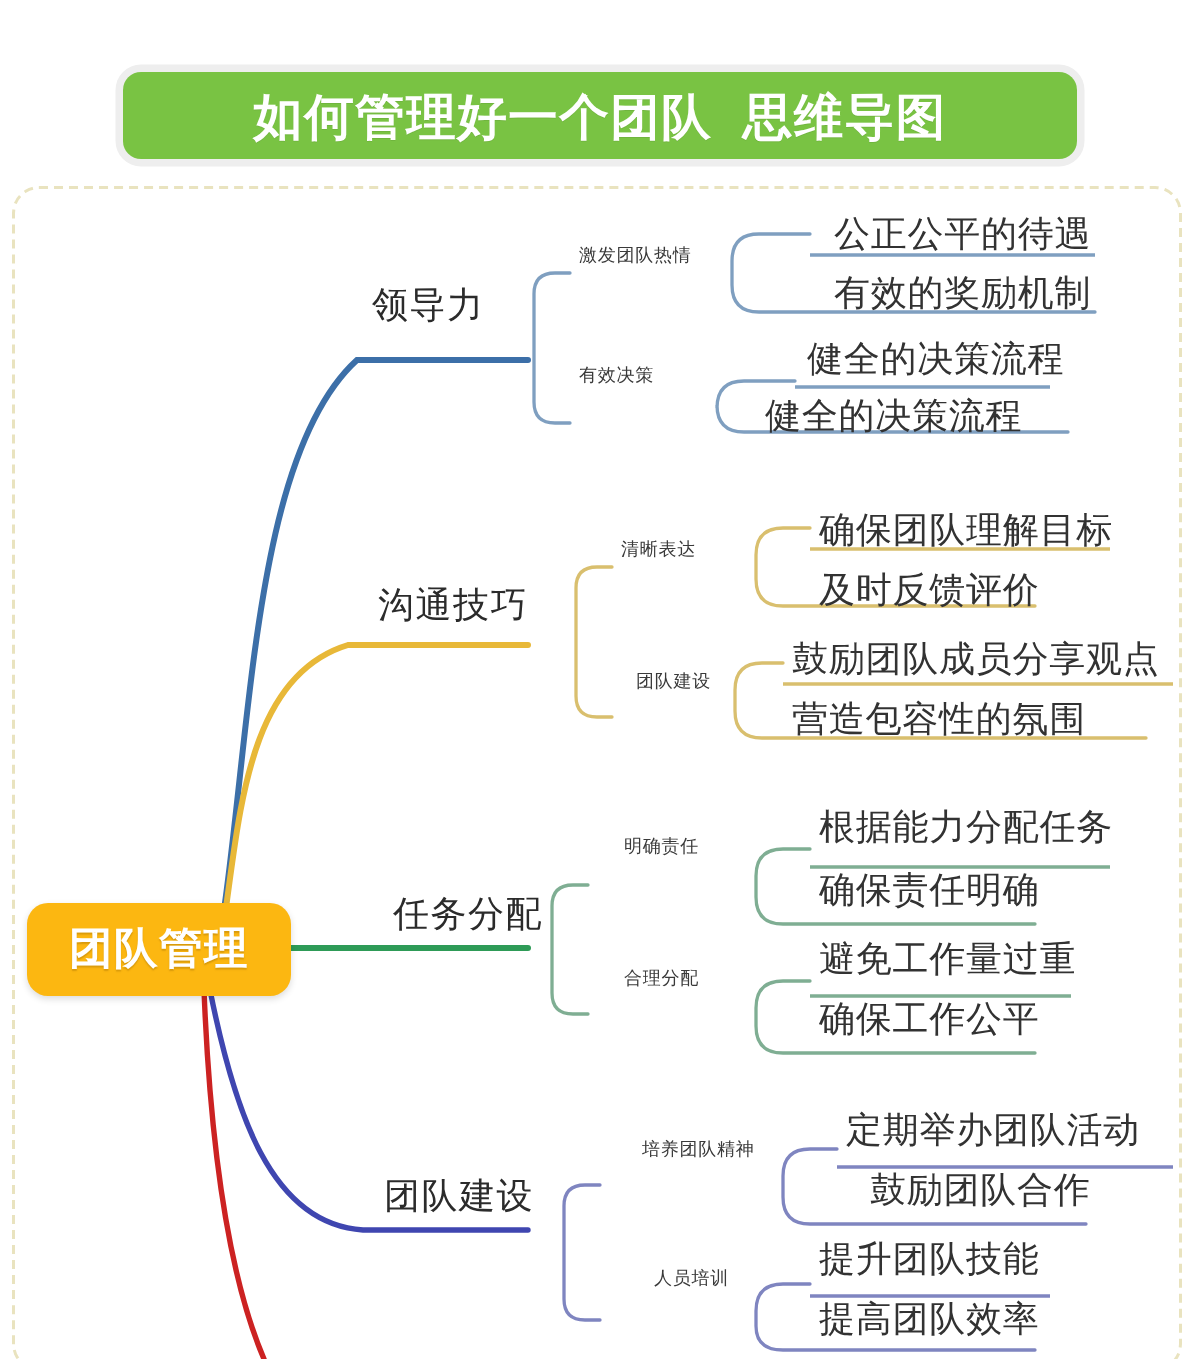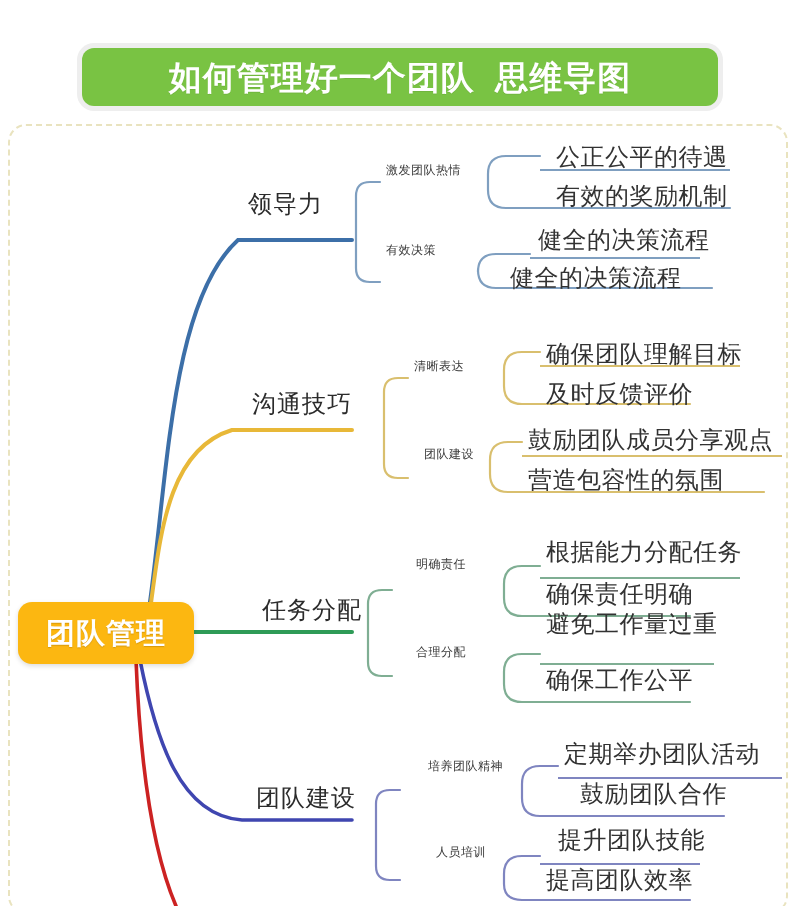--- a/index.html
+++ b/index.html
@@ -188,26 +188,26 @@
   <div class="node-text leaf-label" style="left:528px; top:428px;">鼓励团队成员分享观点</div>
   <div class="node-text leaf-label" style="left:528px; top:468px;">营造包容性的氛围</div>
 
   <div class="node-text branch-label" style="left:262px; top:598px;">任务分配</div>
 
   <div class="node-text sub-label" style="left:416px; top:558px;">明确责任</div>
   <div class="node-text sub-label" style="left:416px; top:646px;">合理分配</div>
 
   <div class="node-text leaf-label" style="left:546px; top:540px;">根据能力分配任务</div>
   <div class="node-text leaf-label" style="left:546px; top:582px;">确保责任明确</div>
-  <div class="node-text leaf-label" style="left:546px; top:612px;">避免工作量过重</div>
+  <div class="node-text leaf-label" style="left:546px; top:628px;">避免工作量过重</div>
   <div class="node-text leaf-label" style="left:546px; top:668px;">确保工作公平</div>
 
   <div class="node-text branch-label" style="left:256px; top:786px;">团队建设</div>
 
   <div class="node-text sub-label" style="left:428px; top:760px;">培养团队精神</div>
   <div class="node-text sub-label" style="left:424px; top:846px;margin-left:12px;">人员培训</div>
 
   <div class="node-text leaf-label" style="left:564px; top:742px;">定期举办团队活动</div>
   <div class="node-text leaf-label" style="left:580px; top:782px;">鼓励团队合作</div>
-  <div class="node-text leaf-label" style="left:546px; top:828px;margin-left:12px;">提升团队技能</div>
+  <div class="node-text leaf-label" style="left:546px; top:828px;">提升团队技能</div>
   <div class="node-text leaf-label" style="left:546px; top:868px;">提高团队效率</div>
 
 </div>
 
 </body></html>

